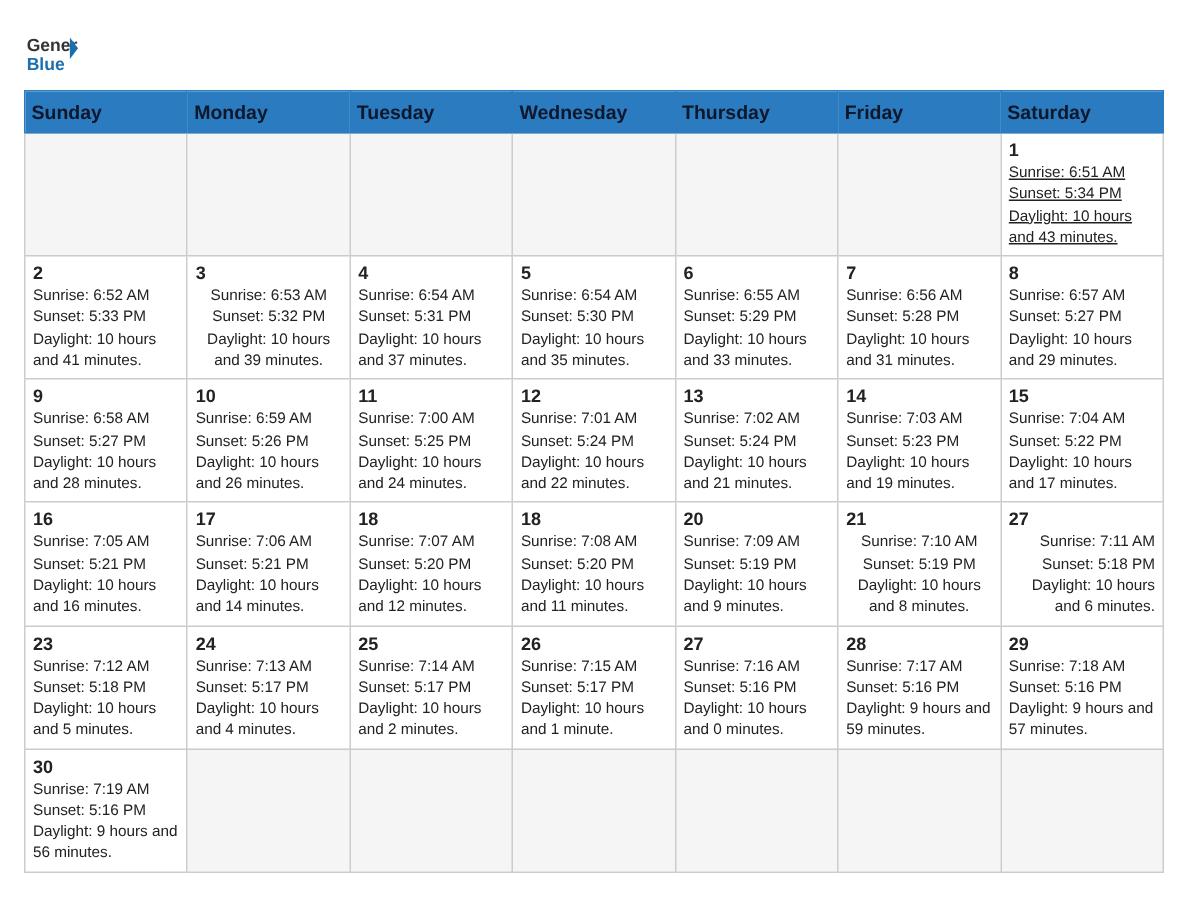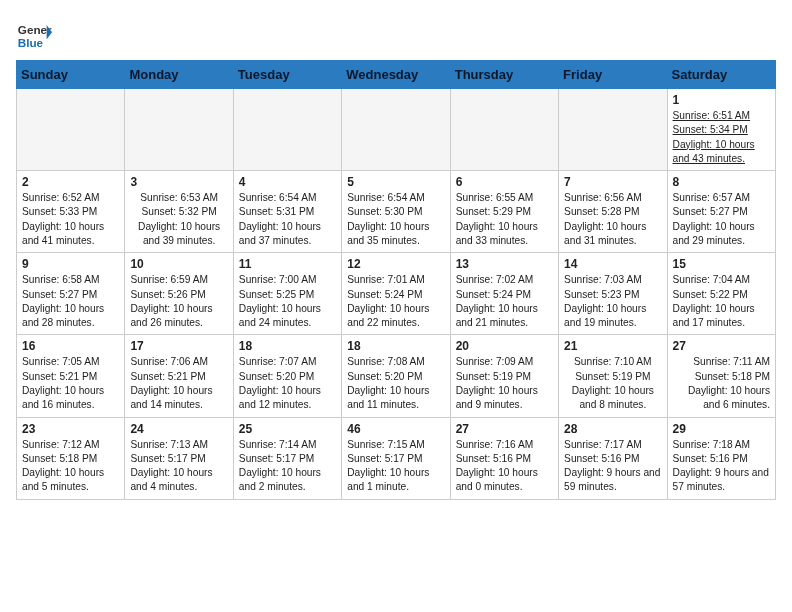--- a/index.html
+++ b/index.html
@@ -268,21 +268,21 @@
 Sunset: 5:17 PM
 Daylight: 10 hours and 4 minutes.</div>
         </td>
         <td>
           <span class="day-number">25</span>
           <div class="day-info" style="white-space: pre-line;">Sunrise: 7:14 AM
 Sunset: 5:17 PM
 Daylight: 10 hours and 2 minutes.</div>
         </td>
         <td>
-          <span class="day-number">46</span>
+          <span class="day-number">26</span>
           <div class="day-info" style="white-space: pre-line;">Sunrise: 7:15 AM
 Sunset: 5:17 PM
 Daylight: 10 hours and 1 minute.</div>
         </td>
         <td>
           <span class="day-number">27</span>
           <div class="day-info" style="white-space: pre-line;">Sunrise: 7:16 AM
 Sunset: 5:16 PM
 Daylight: 10 hours and 0 minutes.</div>
         </td>
@@ -292,14 +292,28 @@
 Sunset: 5:16 PM
 Daylight: 9 hours and 59 minutes.</div>
         </td>
         <td>
           <span class="day-number">29</span>
           <div class="day-info" style="white-space: pre-line;">Sunrise: 7:18 AM
 Sunset: 5:16 PM
 Daylight: 9 hours and 57 minutes.</div>
         </td>
       </tr>
+      <tr class="last-row">
+        <td>
+          <span class="day-number">30</span>
+          <div class="day-info" style="white-space: pre-line;">Sunrise: 7:19 AM
+Sunset: 5:16 PM
+Daylight: 9 hours and 56 minutes.</div>
+        </td>
+        <td class="empty"></td>
+        <td class="empty"></td>
+        <td class="empty"></td>
+        <td class="empty"></td>
+        <td class="empty"></td>
+        <td class="empty"></td>
+      </tr>
     </tbody>
 </table>
 
 </body></html>

